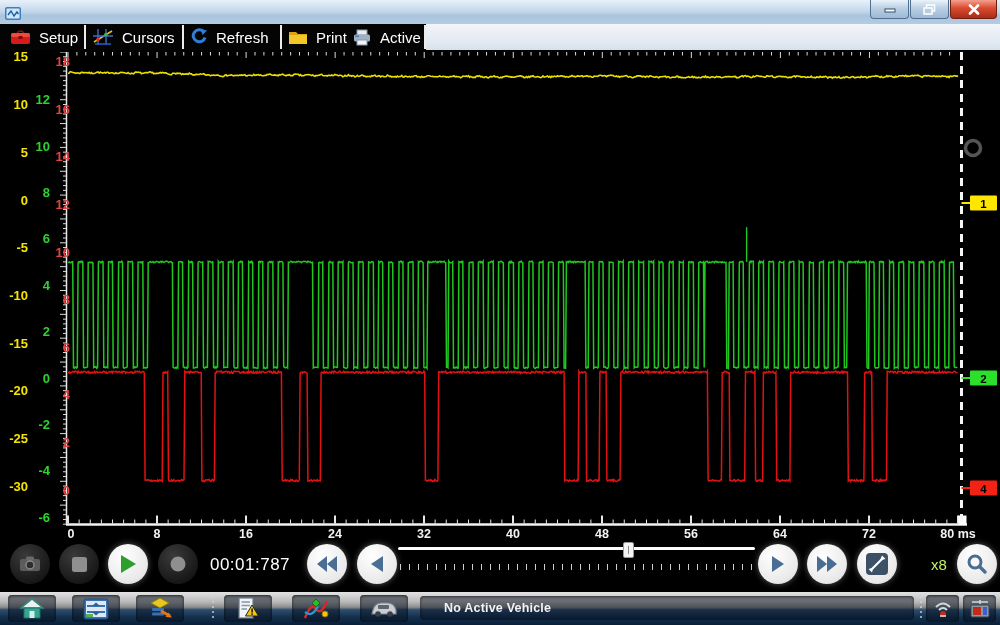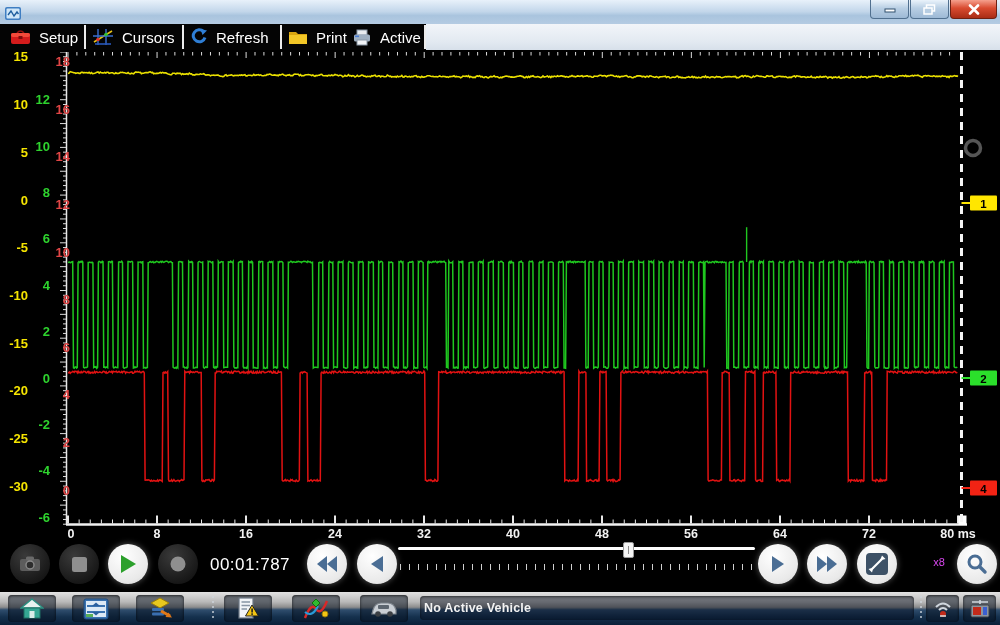--- a/index.html
+++ b/index.html
@@ -32,39 +32,39 @@
 
   
   .playback{position:absolute;top:540px;left:0;width:1000px;height:52px;background:#000;}
   .pb-btn{position:absolute;top:4px;width:40px;height:40px;border-radius:50%;
     display:flex;align-items:center;justify-content:center;}
   .pb-btn.lit{background:radial-gradient(circle at 38% 30%,#ffffff,#e9e9e9 70%,#c9c9c9);
     box-shadow:0 0 6px rgba(255,255,255,.35);}
   .pb-btn.dim{background:radial-gradient(circle at 38% 30%,#3a3a3a,#161616 75%,#0c0c0c);}
   .pb-time{position:absolute;left:200px;top:15px;width:100px;text-align:center;
     color:#fff;font-size:17px;letter-spacing:.5px;}
-  .pb-speed{position:absolute;left:922px;top:16px;width:34px;text-align:center;color:#d946ef;font-size:11px;}
+  .pb-speed{position:absolute;left:922px;top:16px;width:34px;text-align:center;color:#bef264;font-size:15px;}
   .slider-track{position:absolute;left:398px;top:7px;width:357px;height:3px;background:#fdfdfd;border-radius:2px;}
   .slider-thumb{position:absolute;left:623px;top:2px;width:11px;height:16px;background:#f4f4f4;
     border:1px solid #9a9a9a;border-radius:2px;box-sizing:border-box;}
   .slider-thumb:after{content:"";position:absolute;left:4px;top:3px;width:1px;height:8px;background:#8a8a8a;}
   .slider-ticks{position:absolute;left:0;top:0;}
   .slider-ticks div{position:absolute;width:1px;height:6px;background:#cfcfcf;top:24px;}
 
   
   .taskbar{position:absolute;top:592px;left:0;width:1000px;height:33px;
     background:linear-gradient(#e3e3e3,#b9b9b9 30%,#8d8d8d 46%,#2f4d6d 54%,#15314e 75%,#0a1f38);}
   .task-slot{position:absolute;top:3px;width:48px;height:27px;border-radius:4px;
     background:rgba(6,16,30,.50);box-shadow:inset 0 1px 3px rgba(0,0,0,.7);
     display:flex;align-items:center;justify-content:center;}
   .task-sep{position:absolute;top:4px;width:2px;height:25px;
     background:repeating-linear-gradient(to bottom,#cfd6dd 0 2px,transparent 2px 5px);opacity:.7;}
   .status-strip{position:absolute;left:420px;top:4px;width:494px;height:24px;border-radius:4px;
     background:rgba(4,12,26,.45);box-shadow:inset 0 1px 3px rgba(0,0,0,.65);
-    display:flex;align-items:center;padding-left:4px;box-sizing:border-box;}
+    display:flex;align-items:center;padding-left:24px;box-sizing:border-box;}
   .status-text{color:#f2f2f2;font-size:12.5px;font-weight:bold;letter-spacing:.2px;}
 </style>
 </head>
 <body>
 
 <div class="titlebar">
   <svg class="app-icon" viewBox="0 0 17 15">
     <rect x="0" y="1" width="16" height="13" rx="2" fill="#3f7ec2"></rect>
     <rect x="1.5" y="2.5" width="13" height="10" rx="1" fill="#cfe6f8"></rect>
     <polyline points="3,9 6,5 9,10 12,6 13.5,8" fill="none" stroke="#1d5d9e" stroke-width="1.4"></polyline>

